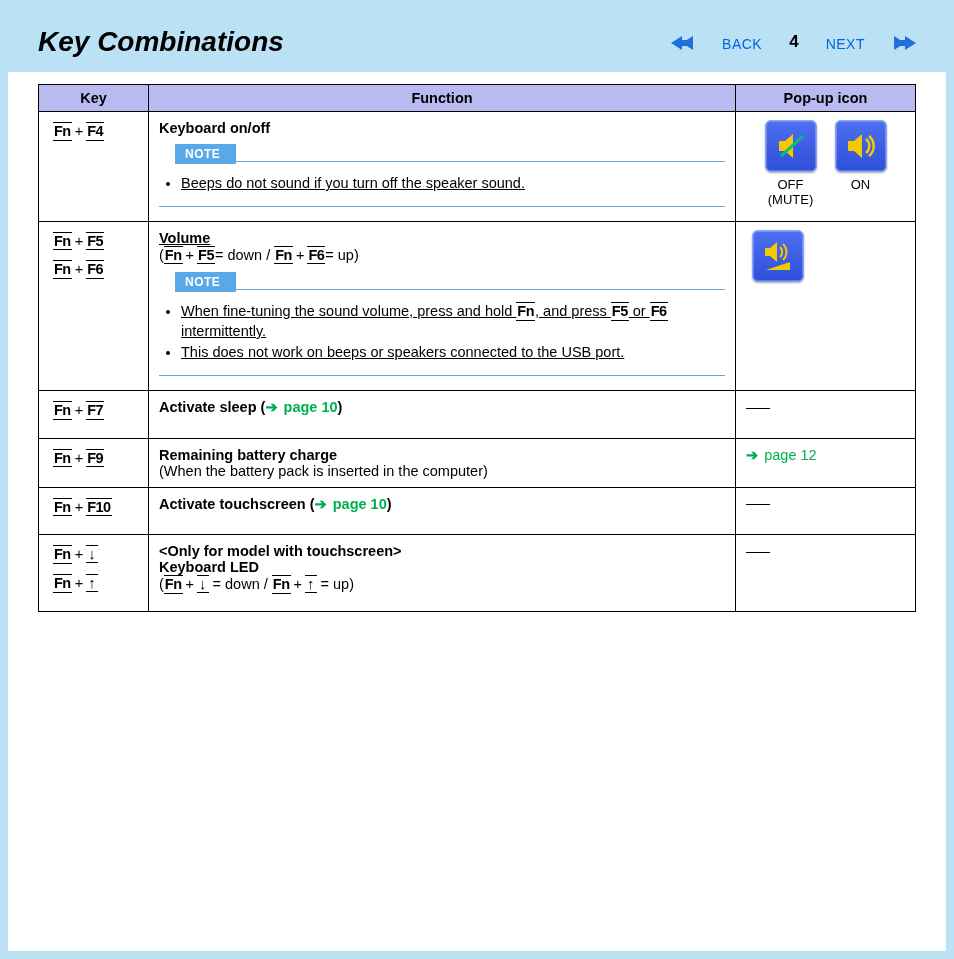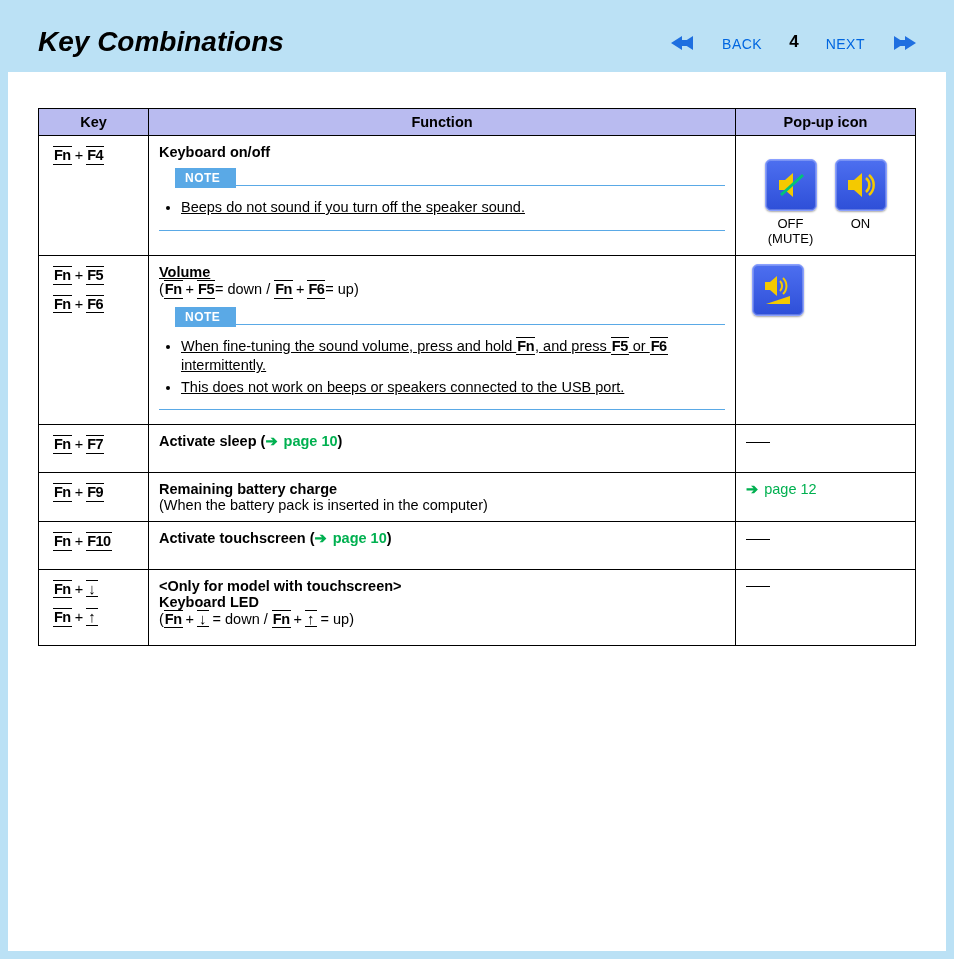--- a/index.html
+++ b/index.html
@@ -31,21 +31,21 @@
   .nav {
     display: flex;
     align-items: flex-end;
     gap: 23px;
     font-size: 14px;
   }
   .nav-link { color: #0066e0; cursor: pointer; letter-spacing: 0.5px; }
   .page-num { color: #000; font-weight: bold; font-size: 17px; margin: 0 4px; }
   .arrow-btn { display:inline-flex; align-items:center; }
   .content {
-    padding: 36px 30px 30px 30px;
+    padding: 12px 30px 30px 30px;
     background: #fff;
   }
   table.main {
     width: 100%;
     border-collapse: collapse;
     font-size: 14.5px;
   }
   table.main th {
     background: #b9bbf0;
     border: 1px solid #000;
@@ -112,21 +112,20 @@
     gap: 18px;
     justify-content: center;
     text-align: center;
     font-size: 13px;
   }
   .popup-ic {
     display: inline-flex;
     flex-direction: column;
     align-items: center;
     gap: 6px;
-    margin-top: 15px;
   }
   .iconbox {
     width: 52px; height: 52px;
     border-radius: 6px;
     background: linear-gradient(180deg,#4d6ff0 0%,#2e4fd8 100%);
     border: 1px solid #8aa0ff;
     box-shadow: inset 0 0 0 1px rgba(255,255,255,0.25), 0 1px 2px rgba(0,0,0,0.35);
     display: flex;
     align-items: center;
     justify-content: center;

